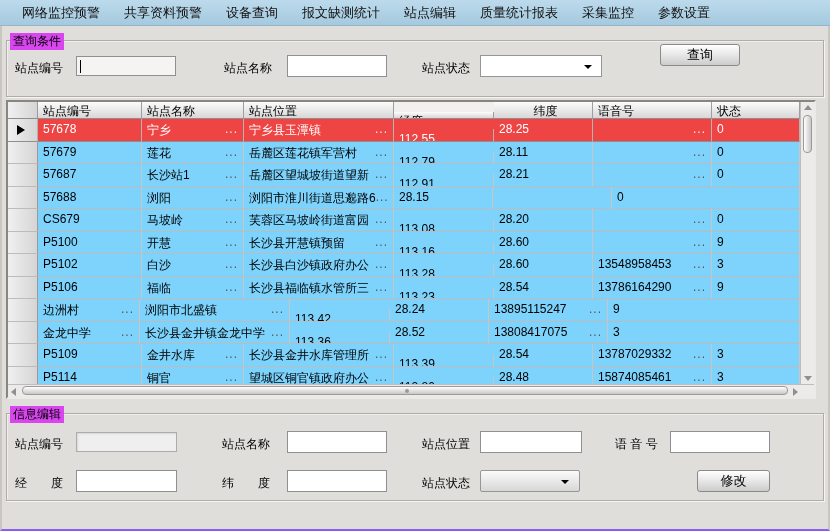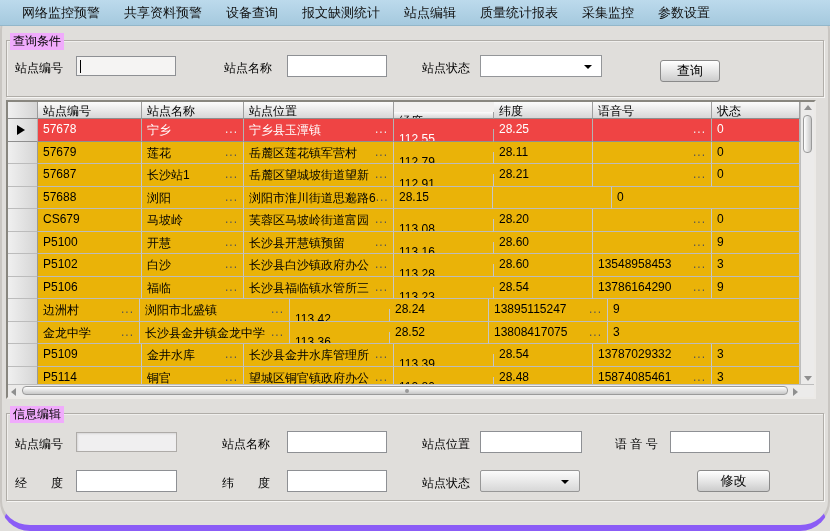--- a/index.html
+++ b/index.html
@@ -1,28 +1,28 @@
 <!DOCTYPE html>
 <html><head>
 <meta charset="utf-8">
 <style>
   * { box-sizing: border-box; margin: 0; padding: 0; }
   html,body { width:830px; height:531px; overflow:hidden; }
   body { font-family:"Liberation Sans", sans-serif; font-size:12px; color:#000; background:#e0dedb; position:relative; }
-  .window { position:absolute; inset:0; border-left:2px solid #c9c6c2; border-right:2px solid #c9c6c2; border-bottom:6px solid #8b5cf6;border-radius:30px; }
+  .window { position:absolute; inset:0; border-left:2px solid #c9c6c2; border-right:2px solid #c9c6c2; border-bottom:2px solid #8b5cf6; }
 
   
   .menubar { position:absolute; left:-2px; top:0; width:830px; height:26px;
     background:linear-gradient(#bcdaec,#a5c9de); border-bottom:1px solid #93b7ca;
     display:flex; align-items:center; padding-left:10px; }
   .menu-item { padding:0 12px; font-size:13px; color:#111; height:26px; line-height:26px; cursor:default; }
 
   
   .groupbox { position:absolute; border:1px solid #b0ada8; box-shadow:1px 1px 0 #f6f5f3, inset 1px 1px 0 #f0efed; }
-  .legend { position:absolute; background:#f0abfc; padding:0 3px; font-size:12px; z-index:3; }
+  .legend { position:absolute; background:#d946ef; padding:0 3px; font-size:12px; z-index:3; }
 
   
   .lbl { position:absolute; font-size:12px; white-space:pre; }
   .tb { position:absolute; background:#fff; border:1px solid #8e9094; height:22px; }
   .tb-focus { background:#f5f4f3; height:20px; }
   .tb-disabled { background:#f0eff0; border:1px solid #aeaba8; box-shadow:inset 1px 1px 2px rgba(0,0,0,.10); height:20px; }
   .caret { position:absolute; left:3px; top:3px; width:1px; height:13px; background:#000; }
   .btn { position:absolute; height:22px; background:linear-gradient(#ffffff,#e9e9e9 45%,#cccccc);
     border:1px solid #8a8a8a; border-radius:3px; text-align:center; line-height:20px; font-size:13px;
     box-shadow:inset 0 1px 0 #fff; cursor:default; }
@@ -34,26 +34,26 @@
 
   
   .grid { position:absolute; left:4px; top:100px; width:810px; height:299px;
     border-top:2px solid #88867f; border-left:2px solid #88867f;
     border-right:2px solid #eceae7; border-bottom:2px solid #eceae7; background:#f1f0ef; }
   .grid-inner { position:absolute; inset:0; overflow:hidden; }
   .hrow { display:flex; height:17px; width:792px; }
   .hcell { background:linear-gradient(#fcfcfc,#d7d7d7); border-right:1px solid #9e9e9e; border-bottom:1px solid #8d8d8d;
     font-size:12px; padding:1px 0 0 5px; white-space:nowrap; overflow:hidden; }
   .rows { width:792px; height:265px; overflow:hidden; }
-  .grow { display:flex; height:22.5px; background:#eab308; }
+  .grow { display:flex; height:22.5px; background:#7dd3fc; }
   .cell { border-right:1px solid #c6c6c6; border-bottom:1px solid #bcbcbc; padding:3px 2px 0 5px;
     white-space:nowrap; overflow:hidden; display:flex; font-size:12px; }
   .c-sel { width:30px; background:linear-gradient(90deg,#f0f0f0,#d5d5d5); border-right:1px solid #9a9a9a; position:relative; }
   .c-id { width:104px; } .c-name { width:102px; } .c-loc { width:150px; }
-  .c-lon { width:100px;margin-top:10px; } .c-lat { width:99px; } .c-voice { width:119px; } .c-status { flex:1; }
+  .c-lon { width:100px;margin-top:10px; } .c-lat { width:99px;text-align:center; } .c-voice { width:119px; } .c-status { flex:1; }
   .dots { margin-left:auto; padding-right:3px; color:#555; letter-spacing:1px; }
   .grow.selected { background:#ef4444; }
   .grow.selected .cell { color:#fff; border-right-color:#b3b3b3; border-bottom-color:#8f8f8f; }
   .grow.selected .dots { color:#eee; }
   .rowptr { position:absolute; left:9px; top:6px; width:0; height:0;
     border-top:5px solid transparent; border-bottom:5px solid transparent; border-left:8px solid #000; }
 
   
   .vscroll { position:absolute; right:0; top:0; width:14px; height:282px; background:#ecebea; border-left:1px solid #bdbdbd; }
   .vthumb { position:absolute; left:2px; top:13px; width:9px; height:38px; border:1px solid #9a9a9a; border-radius:4px;
@@ -93,21 +93,21 @@
 
   <div class="lbl" style="left:222px; top:60px;">站点名称</div>
   <div class="tb" style="left:285px; top:55px; width:100px;"></div>
 
   <div class="lbl" style="left:420px; top:60px;">站点状态</div>
   <div class="combo combo-flat" style="left:478px; top:55px; width:122px;">
     <span></span>
     <div class="arr tri-down"></div>
   </div>
 
-  <div class="btn" style="left:658px; top:60px; width:60px;">查询</div>
+  <div class="btn" style="left:658px; top:44px; width:80px;">查询</div>
 
   <div class="grid">
     <div class="grid-inner">
       <div class="hrow">
         <div class="hcell c-sel"></div>
         <div class="hcell c-id">站点编号</div>
         <div class="hcell c-name">站点名称</div>
         <div class="hcell c-loc">站点位置</div>
         <div class="hcell c-lon">经度</div>
         <div class="hcell c-lat">纬度</div>

